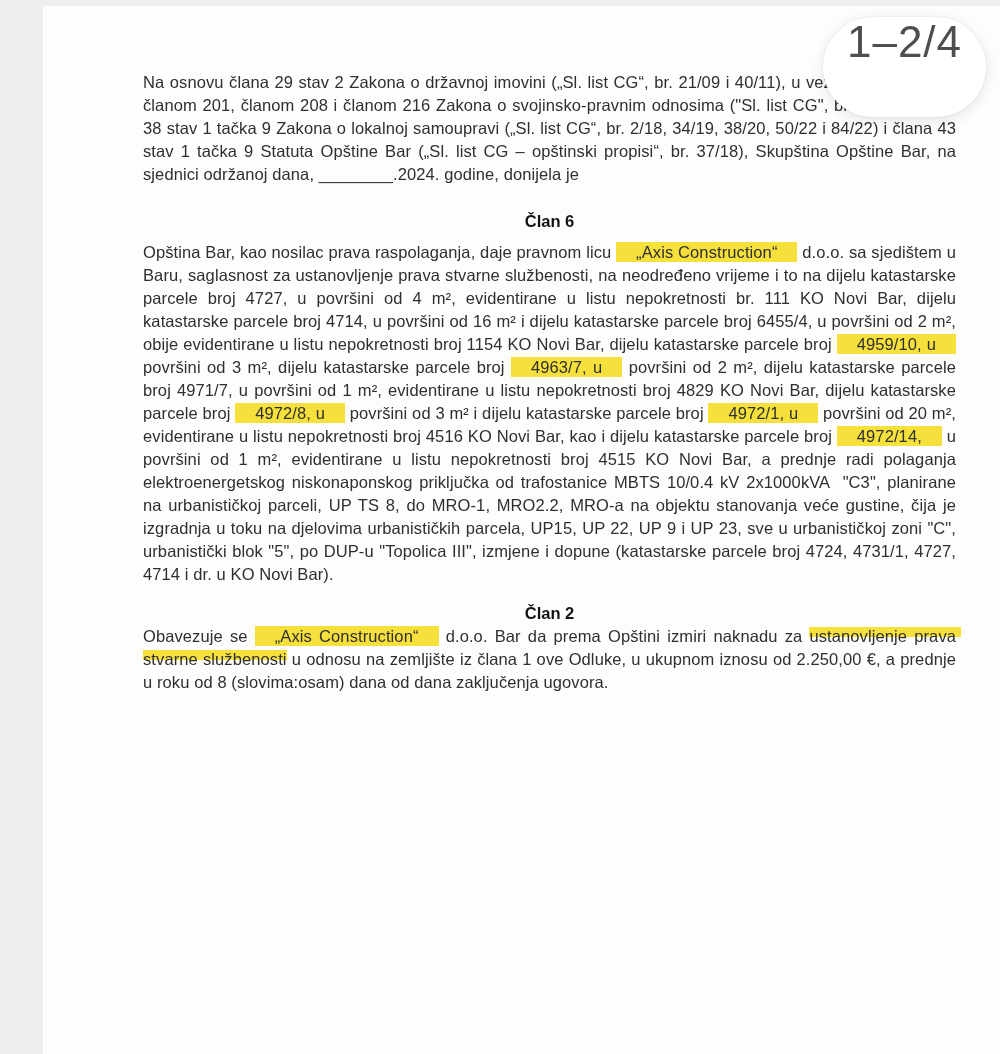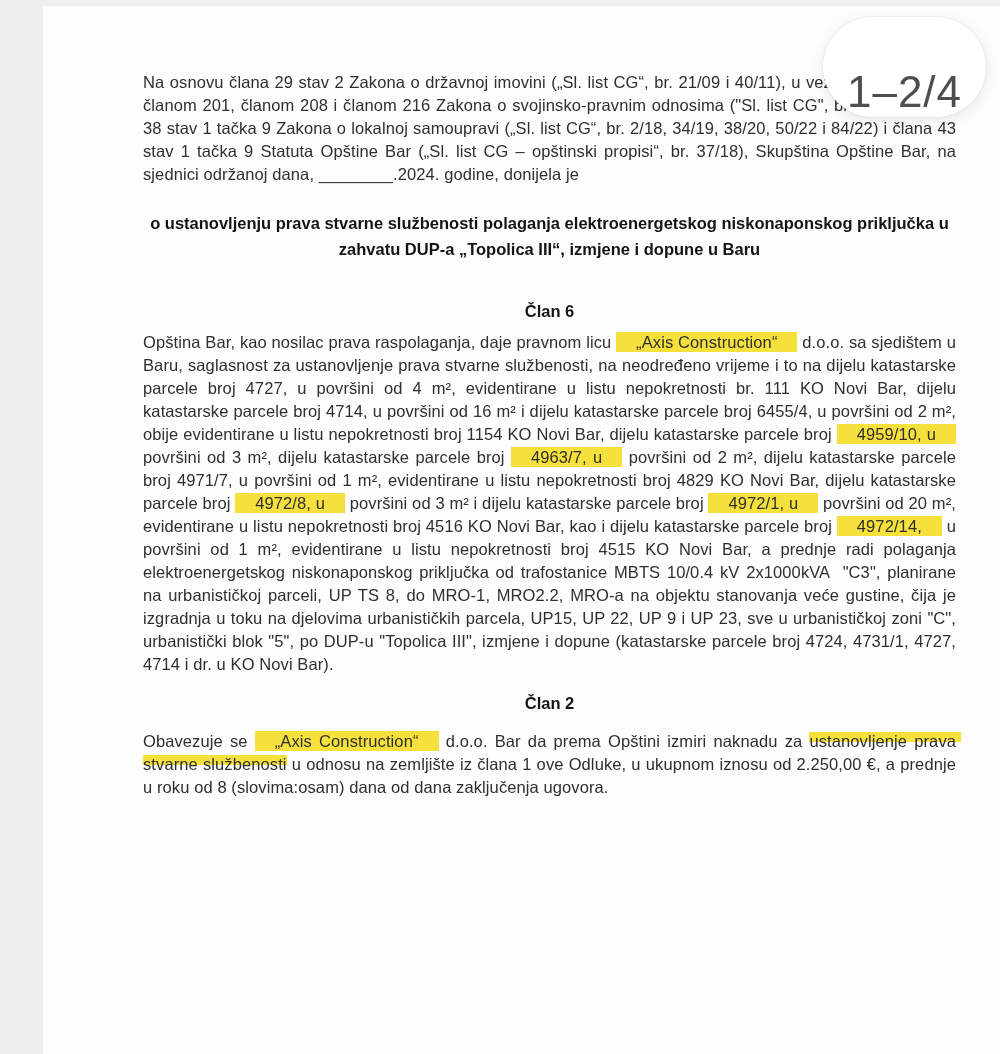--- a/index.html
+++ b/index.html
@@ -61,41 +61,41 @@
     margin: 0 0 38px 0;
   }
   .article-heading {
     text-align: center;
     font-weight: bold;
     font-size: 16.5px;
     line-height: 23px;
     color: #141414;
     margin: 0 0 8px 0;
   }
-  .article-heading.second { margin-top: 16px; margin-bottom: 15px; }
+  .article-heading.second { margin-top: 16px; margin-bottom: 0; }
   .seg { white-space: pre-wrap; }
   .seg.hl {
     background: var(--hl-color);
     box-decoration-break: clone;
     -webkit-box-decoration-break: clone;
     padding: 1px 20px;
   }
   .seg.hl-top {
     background: linear-gradient(to bottom, var(--hl-color) 0%, var(--hl-color) 58%, transparent 58%);
     box-decoration-break: clone;
     -webkit-box-decoration-break: clone;
   }
   .page-badge {
     position: absolute;
     left: 823px; top: 17px;
     width: 163px; height: 100px;
     background: #ffffff;
     border-radius: 54px;
     display: flex;
-    align-items: flex-end;
+    align-items: flex-start;
     justify-content: center;
     box-shadow: 0 3px 14px rgba(0,0,0,0.10), 0 0 0 1px rgba(0,0,0,0.03);
   }
   .page-badge span {
     font-size: 44px;
     color: #4e4e4e;
     letter-spacing: 1px;
   }
 </style>
 </head>
@@ -103,21 +103,20 @@
 
 <div class="stage">
 
   <div class="doc-page">
 
     <div class="prijedlog">PRIJEDLOG</div>
 
     <p class="body-par intro">Na osnovu člana 29 stav 2 Zakona o državnoj imovini („Sl. list CG“, br. 21/09 i 40/11), u vezi sa članom 194, članom 201, članom 208 i članom 216 Zakona o svojinsko-pravnim odnosima ("Sl. list CG", br. 19/09), člana 38 stav 1 tačka 9 Zakona o lokalnoj samoupravi („Sl. list CG“, br. 2/18, 34/19, 38/20, 50/22 i 84/22) i člana 43 stav 1 tačka 9 Statuta Opštine Bar („Sl. list CG – opštinski propisi“, br. 37/18), Skupština Opštine Bar, na sjednici održanoj dana, ________.2024. godine, donijela je</p>
 
 
-    <div class="doc-subtitle">o ustanovljenju prava stvarne službenosti polaganja elektroenergetskog niskonaponskog priključka u zahvatu DUP-a „Topolica III“, izmjene i dopune u Baru</div>
 
     <div class="article-heading">Član 6</div>
 
     <p class="body-par"><span class="seg">Opština Bar, kao nosilac prava raspolaganja, daje pravnom licu </span><span class="seg hl">„Axis Construction“</span><span class="seg"> d.o.o. sa sjedištem u Baru, saglasnost za ustanovljenje prava stvarne službenosti, na neodređeno vrijeme i to na dijelu katastarske parcele broj 4727, u površini od 4 m², evidentirane u listu nepokretnosti br. 111 KO Novi Bar, dijelu katastarske parcele broj 4714, u površini od 16 m² i dijelu katastarske parcele broj 6455/4, u površini od 2 m², obije evidentirane u listu nepokretnosti broj 1154 KO Novi Bar, dijelu katastarske parcele broj </span><span class="seg hl">4959/10, u</span><span class="seg"> površini od 3 m², dijelu katastarske parcele broj </span><span class="seg hl">4963/7, u</span><span class="seg"> površini od 2 m², dijelu katastarske parcele broj 4971/7, u površini od 1 m², evidentirane u listu nepokretnosti broj 4829 KO Novi Bar, dijelu katastarske parcele broj </span><span class="seg hl">4972/8, u</span><span class="seg"> površini od 3 m² i dijelu katastarske parcele broj </span><span class="seg hl">4972/1, u</span><span class="seg"> površini od 20 m², evidentirane u listu nepokretnosti broj 4516 KO Novi Bar, kao i dijelu katastarske parcele broj </span><span class="seg hl">4972/14,</span><span class="seg"> u površini od 1 m², evidentirane u listu nepokretnosti broj 4515 KO Novi Bar, a prednje radi polaganja elektroenergetskog niskonaponskog priključka od trafostanice MBTS 10/0.4 kV 2x1000kVA  "C3", planirane na urbanističkoj parceli, UP TS 8, do MRO-1, MRO2.2, MRO-a na objektu stanovanja veće gustine, čija je izgradnja u toku na djelovima urbanističkih parcela, UP15, UP 22, UP 9 i UP 23, sve u urbanističkoj zoni "C", urbanistički blok "5", po DUP-u "Topolica III", izmjene i dopune (katastarske parcele broj 4724, 4731/1, 4727, 4714 i dr. u KO Novi Bar).</span></p>
 
     <div class="article-heading second">Član 2</div>
 
     <p class="body-par"><span class="seg">Obavezuje se </span><span class="seg hl">„Axis Construction“</span><span class="seg"> d.o.o. Bar da prema Opštini izmiri naknadu za </span><span class="seg hl-top">ustanovljenje prava stvarne službenosti</span><span class="seg"> u odnosu na zemljište iz člana 1 ove Odluke, u ukupnom iznosu od 2.250,00 €, a prednje u roku od 8 (slovima:osam) dana od dana zaključenja ugovora.</span></p>
 
   </div>

